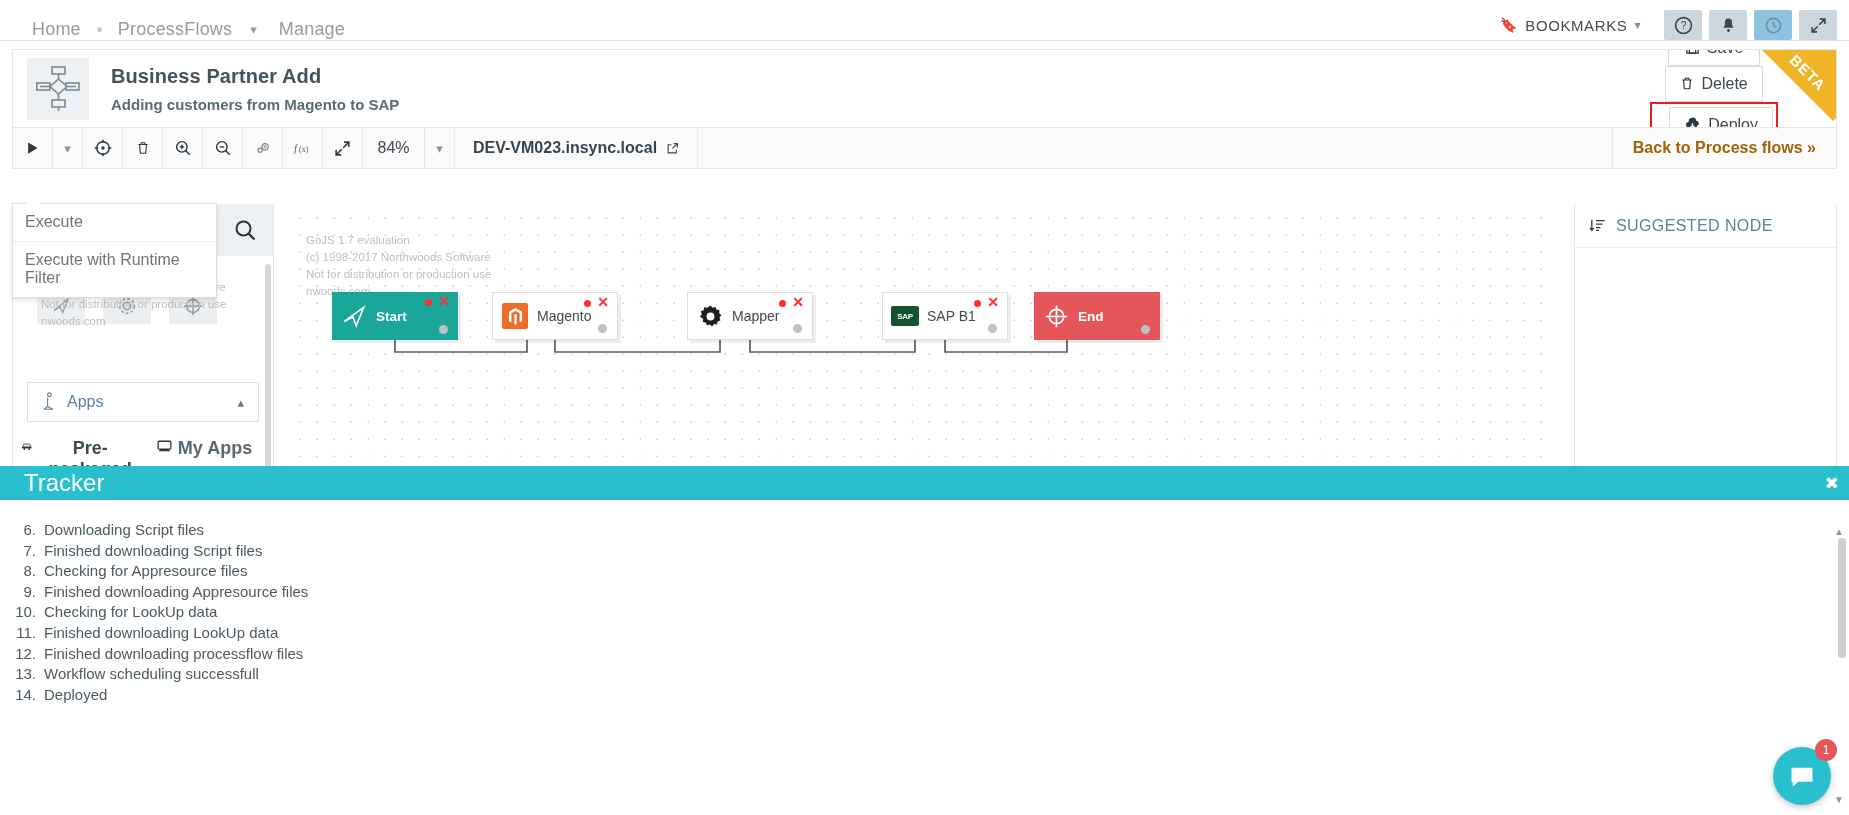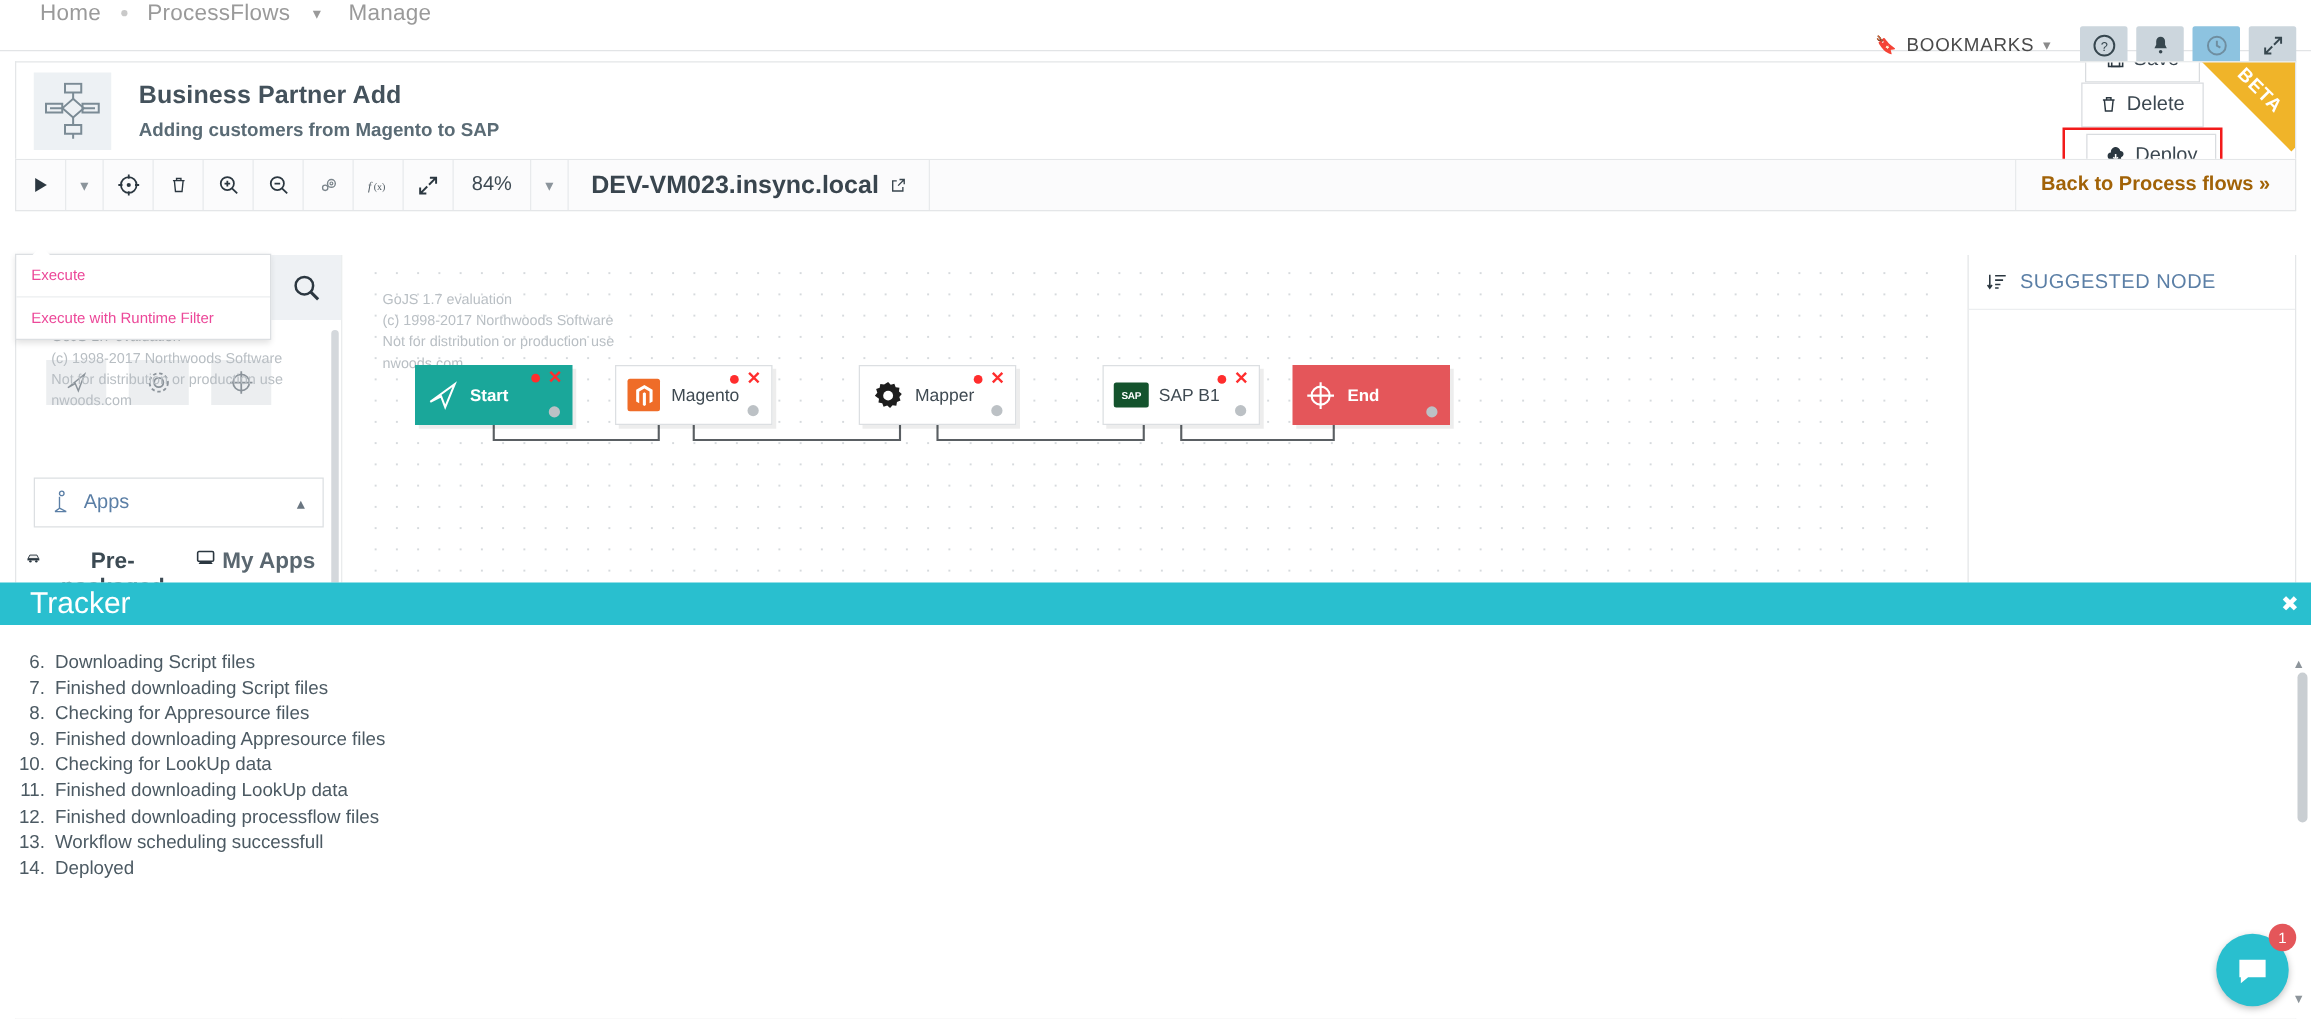--- a/index.html
+++ b/index.html
@@ -9,24 +9,23 @@
     background: #ffffff;
     overflow: hidden;
   }
   .app { position: relative; width: 1849px; height: 815px; }
 
   
   .topnav {
     height: 41px; width: 100%;
     background: #ffffff;
     border-bottom: 1px solid #e2e4e6;
-    display: flex; align-items: flex-start;
+    display: flex; align-items: flex-end;
     padding: 0 0 0 22px;
     position: relative;
-    flex-direction: column;
   }
   .nav-left { display: flex; align-items: center; gap: 0; }
   .nav-link {
     color: #9a9a9a; font-size: 18px; padding: 0 10px;
     text-decoration: none; letter-spacing: .2px;
   }
   .nav-dot { width: 5px; height: 5px; border-radius: 50%; background: #c9c9c9; margin: 0 6px; }
   .nav-caret { color: #9a9a9a; font-size: 13px; padding: 0 12px 0 8px; }
 
   .nav-right { margin-left: auto; display: flex; align-items: center; padding-right: 12px; }
@@ -94,21 +93,21 @@
   }
   .tb-cell {
     display: flex; align-items: center; justify-content: center;
     border-right: 1px solid #e8eaec;
     color: #3a4750; position: relative;
   }
   .tb-icon { width: 40px; }
   .tb-caret { width: 30px; color: #8b949b; font-size: 13px; }
   .tb-zoom { width: 62px; font-size: 16px; color: #3e4a53; font-weight: 500; }
   .tb-env {
-    padding: 0 18px; font-size: 20px; font-weight: bold; color: #39454e;
+    padding: 0 18px; font-size: 16px; font-weight: bold; color: #39454e;
     gap: 9px;
   }
   .tb-spacer { flex: 1; border-right: 1px solid #e8eaec; }
   .tb-back {
     padding: 0 20px; font-size: 16px; font-weight: bold; color: #a16207;
     border-right: none;
   }
 
   
   .exec-menu {
@@ -117,21 +116,21 @@
     border: 1px solid #dcdfe2;
     box-shadow: 0 2px 5px rgba(0,0,0,.12);
     z-index: 40;
   }
   .exec-menu:before {
     content: ""; position: absolute; top: -7px; left: 13px;
     border-left: 7px solid transparent; border-right: 7px solid transparent;
     border-bottom: 7px solid #fff;
   }
   .exec-item {
-    font-size: 12px; color: #ec4899; padding: 9px 12px 10px 12px;
+    font-size: 16px; color: #737373; padding: 9px 12px 10px 12px;
     border-bottom: 1px solid #eceef0;
   }
   .exec-item:last-child { border-bottom: none; }
 
   
   .workarea {
     position: absolute; left: 12px; top: 204px; right: 12px; bottom: 0;
     display: flex;
   }
   

